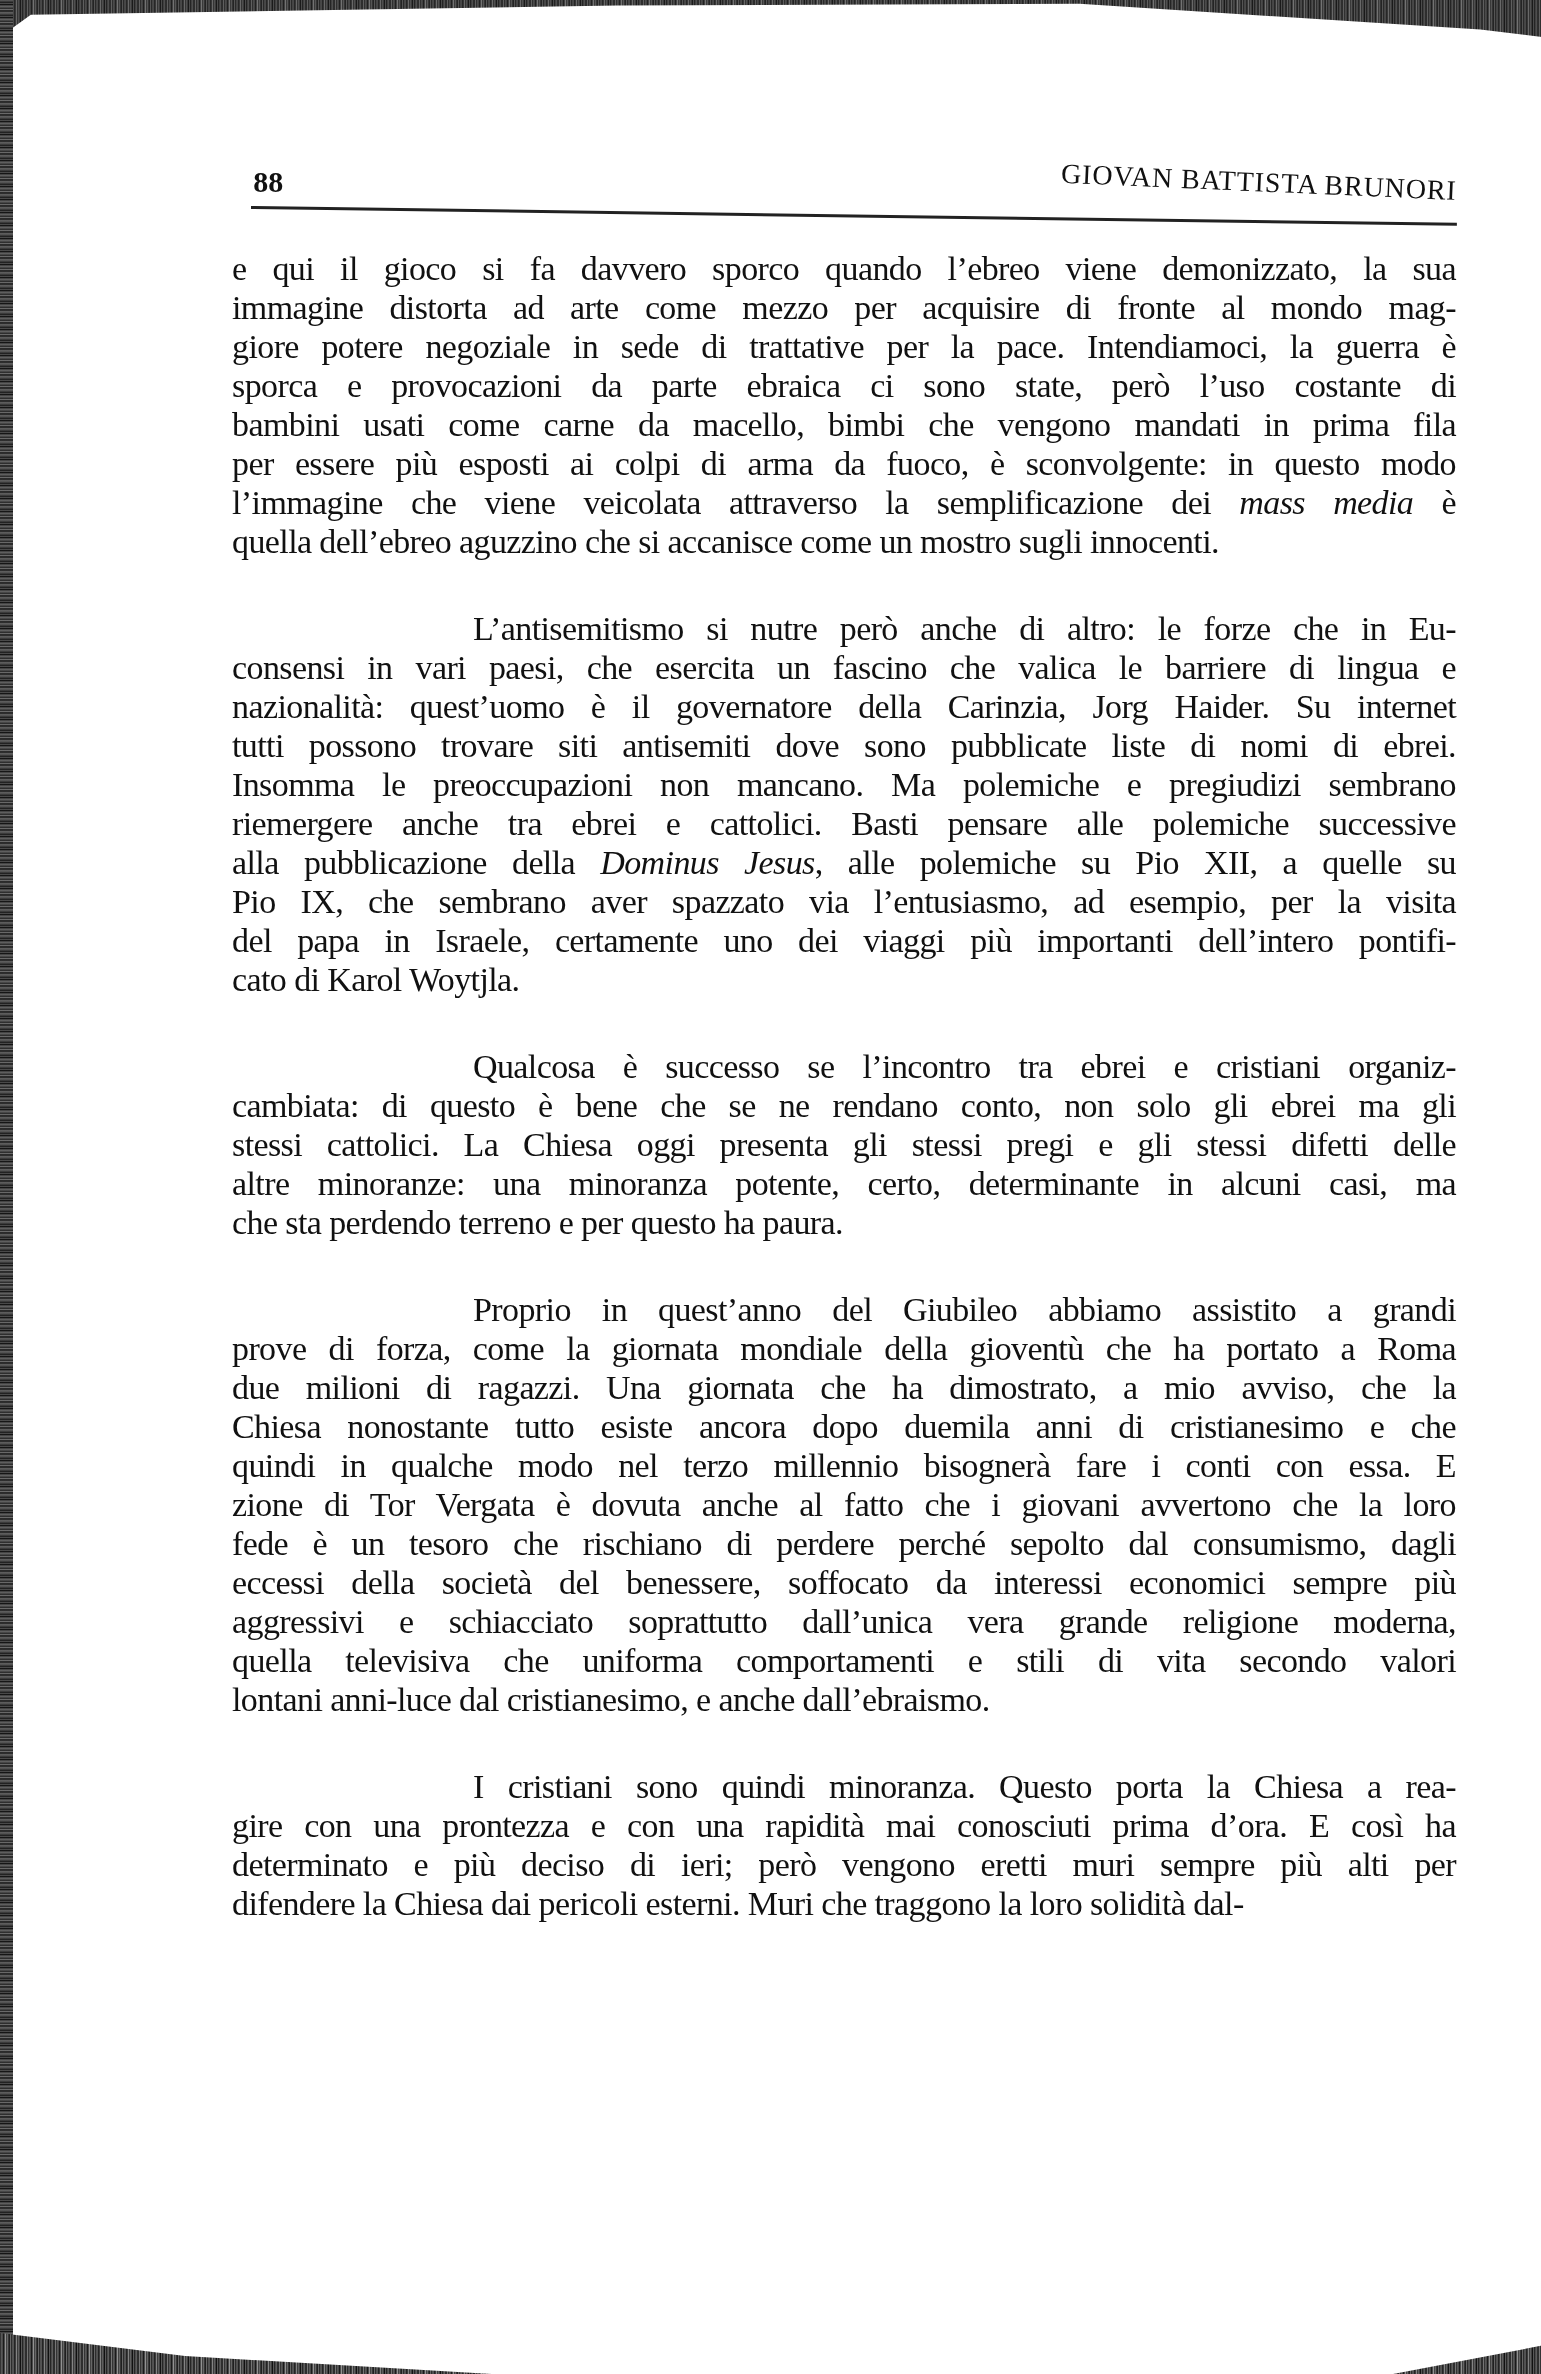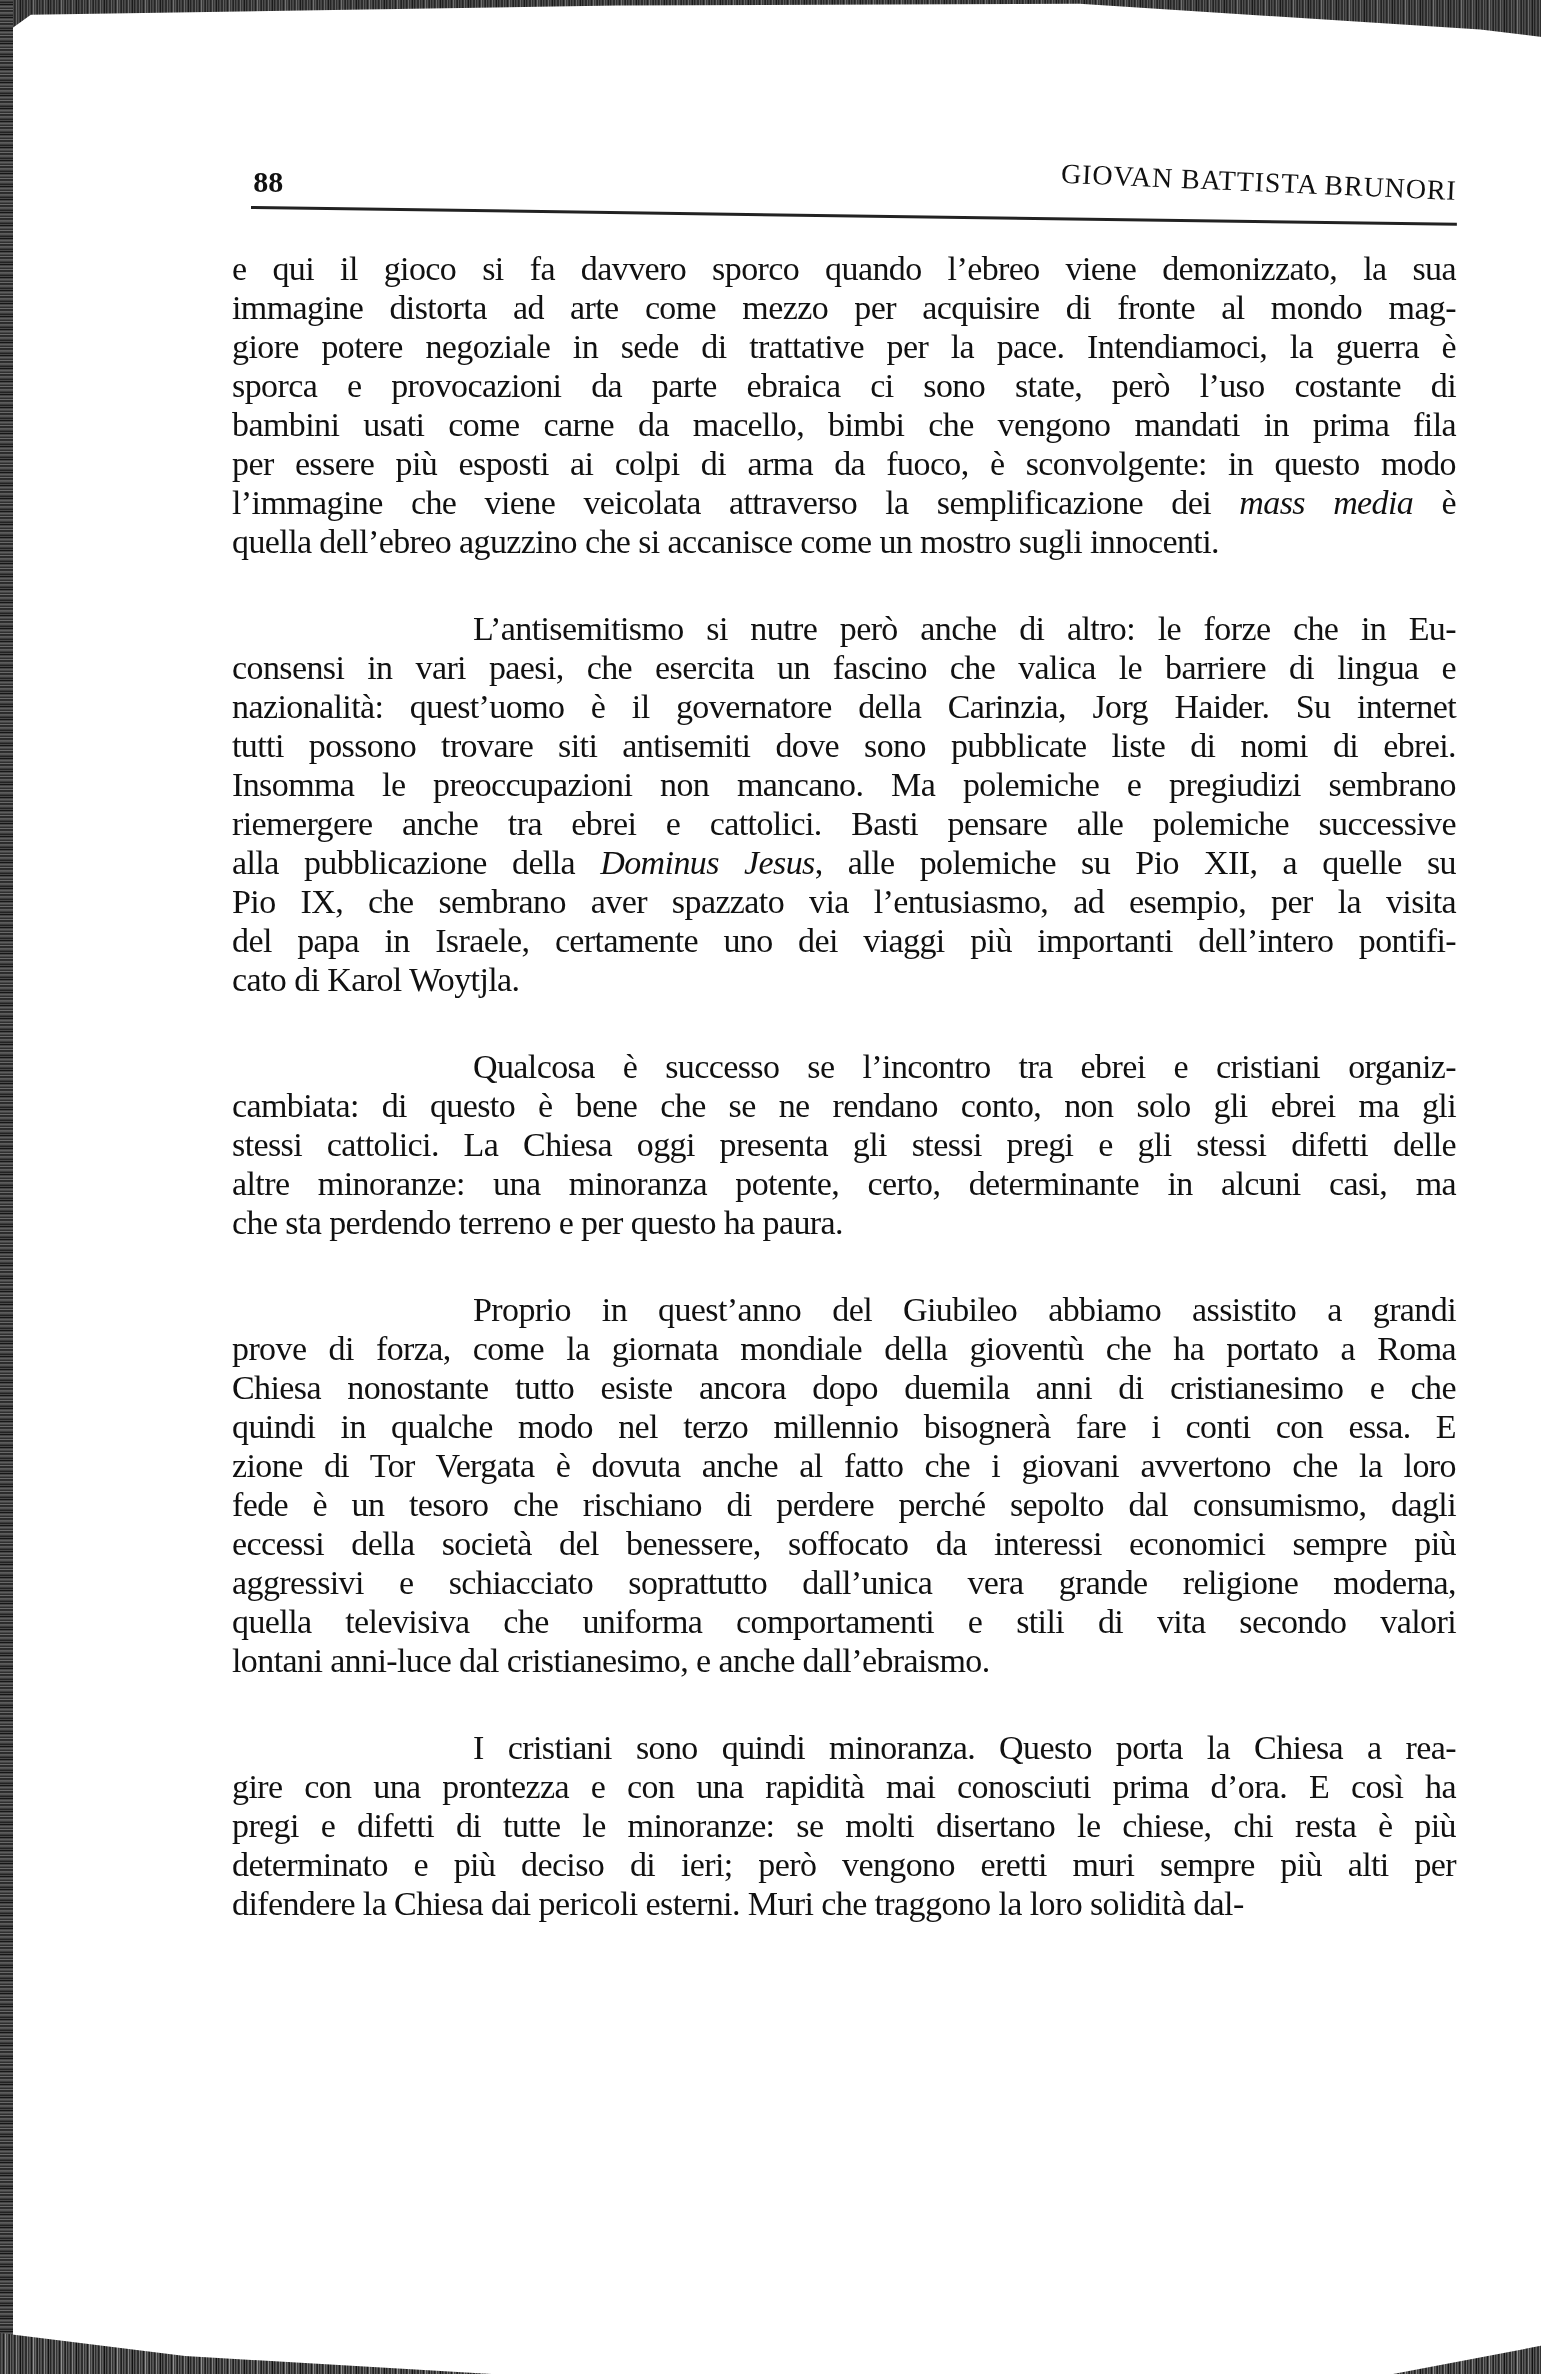--- a/index.html
+++ b/index.html
@@ -140,31 +140,31 @@
     <p class="para indent" style="text-indent: 0px;">
         <span class="line" style="padding-left: 241px;">Qualcosa è successo se l’incontro tra ebrei e cristiani organiz-</span>
         <span class="line">cambiata: di questo è bene che se ne rendano conto, non solo gli ebrei ma gli</span>
         <span class="line">stessi cattolici. La Chiesa oggi presenta gli stessi pregi e gli stessi difetti delle</span>
         <span class="line">altre minoranze: una minoranza potente, certo, determinante in alcuni casi, ma</span>
         <span class="line last">che sta perdendo terreno e per questo ha paura.</span>
       </p>
     <p class="para indent" style="text-indent: 0px;">
         <span class="line" style="padding-left: 241px;">Proprio in quest’anno del Giubileo abbiamo assistito a grandi</span>
         <span class="line">prove di forza, come la giornata mondiale della gioventù che ha portato a Roma</span>
+        <span class="line">due milioni di ragazzi. Una giornata che ha dimostrato, a mio avviso, che la</span>
         <span class="line">Chiesa nonostante tutto esiste ancora dopo duemila anni di cristianesimo e che</span>
         <span class="line">quindi in qualche modo nel terzo millennio bisognerà fare i conti con essa. E</span>
         <span class="line">zione di Tor Vergata è dovuta anche al fatto che i giovani avvertono che la loro</span>
         <span class="line">fede è un tesoro che rischiano di perdere perché sepolto dal consumismo, dagli</span>
         <span class="line">eccessi della società del benessere, soffocato da interessi economici sempre più</span>
         <span class="line">aggressivi e schiacciato soprattutto dall’unica vera grande religione moderna,</span>
         <span class="line">quella televisiva che uniforma comportamenti e stili di vita secondo valori</span>
         <span class="line last">lontani anni-luce dal cristianesimo, e anche dall’ebraismo.</span>
       </p>
     <p class="para indent" style="text-indent: 0px;">
         <span class="line" style="padding-left: 241px;">I cristiani sono quindi minoranza. Questo porta la Chiesa a rea-</span>
         <span class="line">gire con una prontezza e con una rapidità mai conosciuti prima d’ora. E così ha</span>
-        <span class="line">pregi e difetti di tutte le minoranze: se molti disertano le chiese, chi resta è più</span>
         <span class="line">determinato e più deciso di ieri; però vengono eretti muri sempre più alti per</span>
         <span class="line last">difendere la Chiesa dai pericoli esterni. Muri che traggono la loro solidità dal-</span>
       </p>
   </div>
 </div>
 
 
 </body></html>

